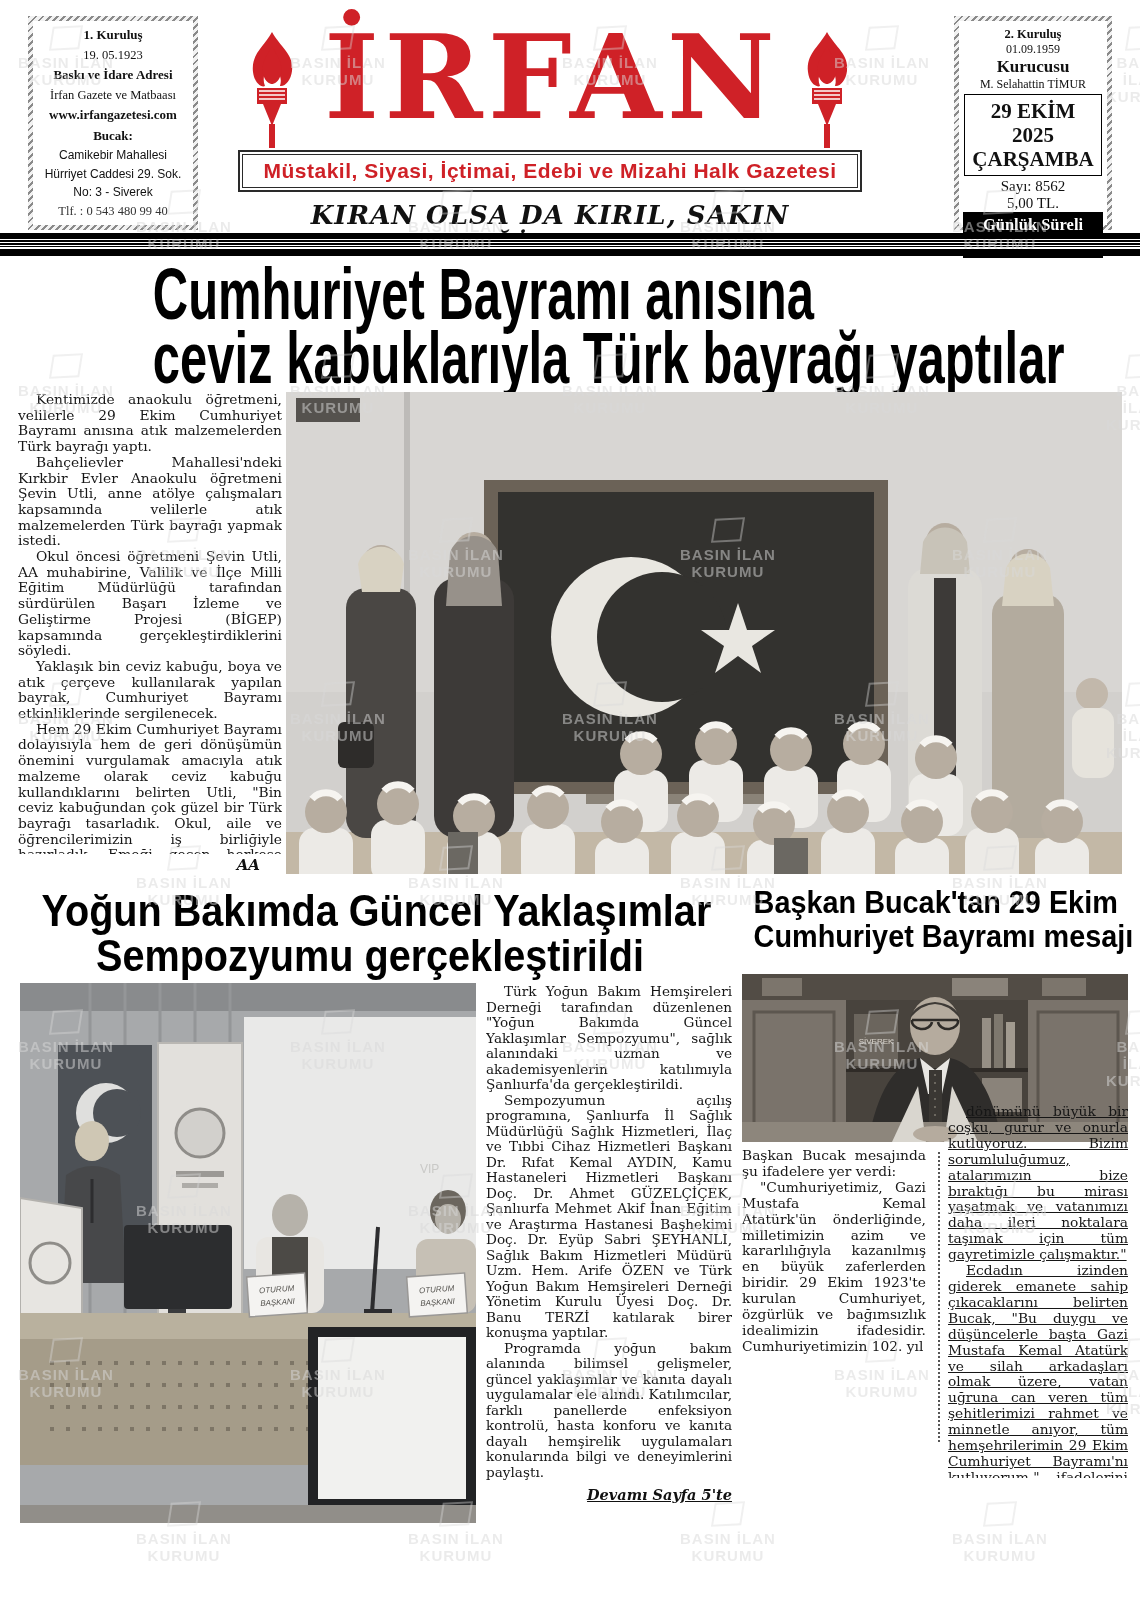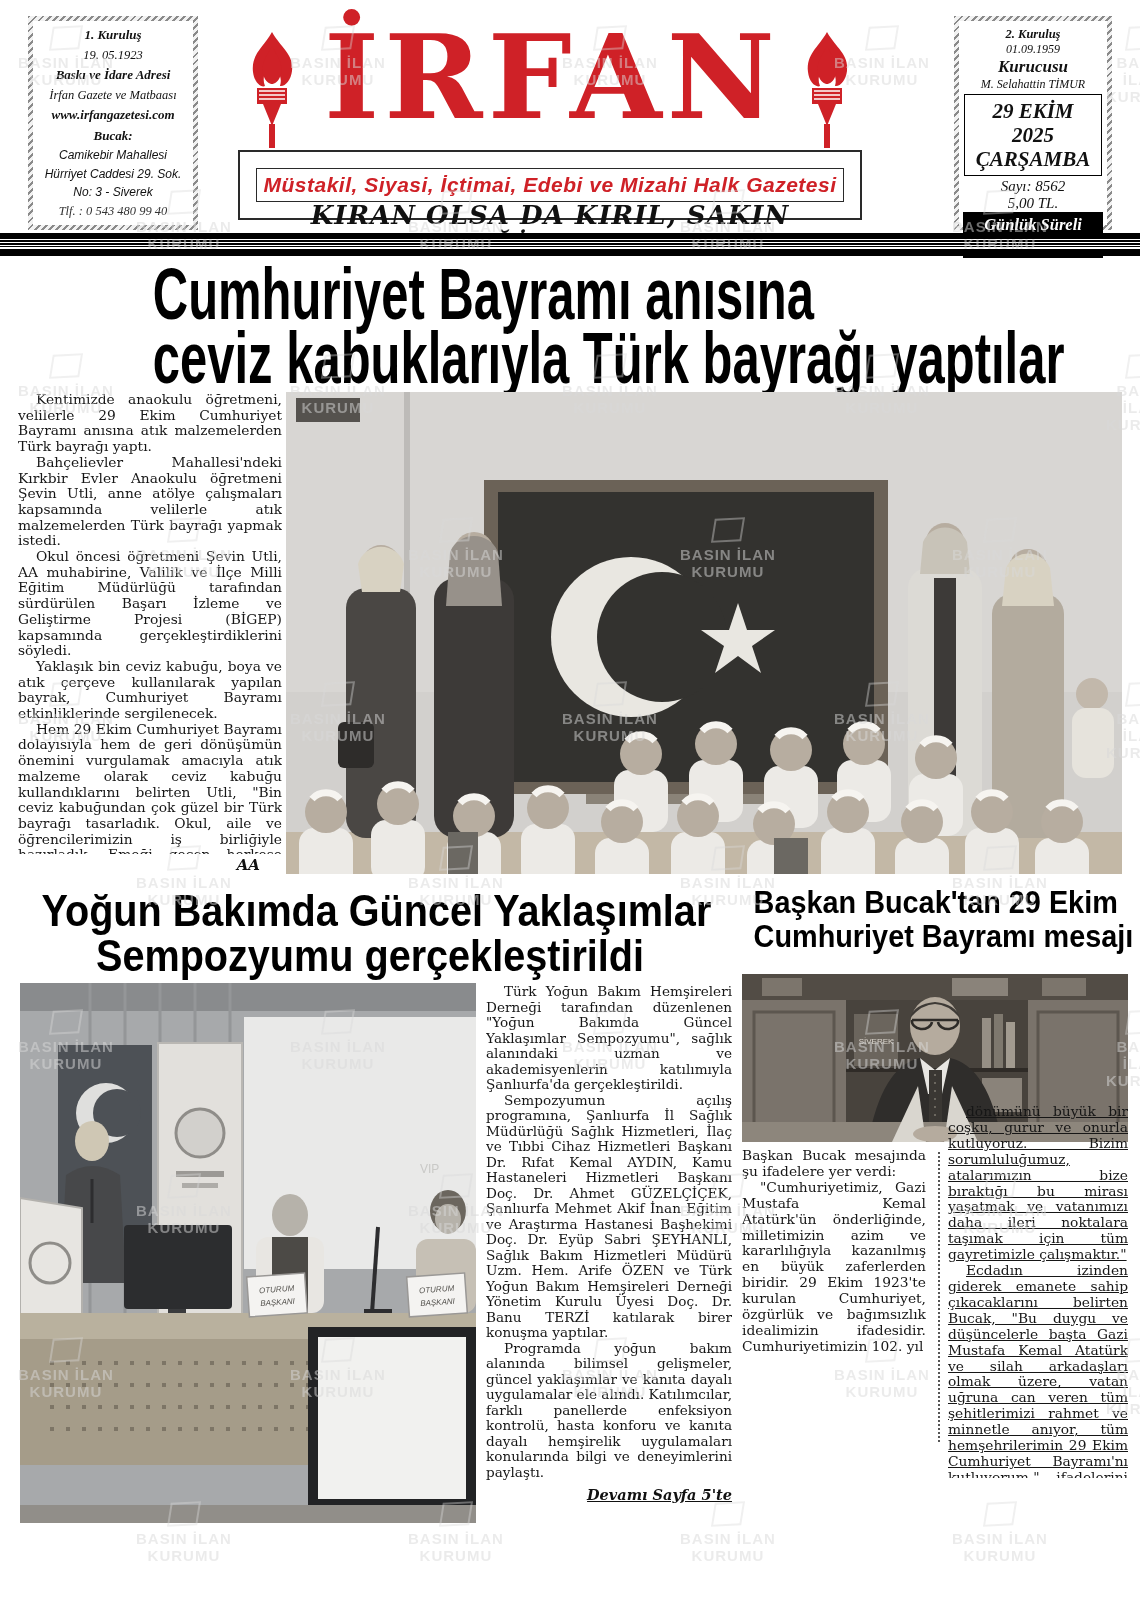--- a/index.html
+++ b/index.html
@@ -9,36 +9,36 @@
 
   
   #watermark-layer{position:absolute;inset:0;z-index:6;pointer-events:none;}
   .wm-item{position:absolute;color:#d9d9d9;opacity:.5;text-align:center;
            font-family:"Liberation Sans",sans-serif;font-weight:bold;font-size:15px;line-height:17px;
            letter-spacing:1px;}
   .wm-cube{display:block;margin:0 auto 4px auto;width:26px;height:20px;border:2px solid currentColor;
            transform:skewX(-12deg) rotate(-3deg);opacity:.8;}
 
   
-  .mast-box{padding:5px;background:repeating-linear-gradient(135deg,#8a8a8a 0 2px,#f2f2f2 2px 5px);font-style:italic;}
+  .mast-box{padding:5px;background:repeating-linear-gradient(135deg,#8a8a8a 0 2px,#f2f2f2 2px 5px);}
   .mast-box-inner{background:#fff;width:100%;height:100%;box-sizing:border-box;
                   display:flex;flex-direction:column;justify-content:space-between;
                   text-align:center;padding:6px 3px;font-family:"Liberation Serif",serif;}
   .mb-bold{font-weight:bold;font-size:13px;font-family:"Liberation Serif",serif;}
   .mb-reg{font-size:12.5px;}
   .mb-sans{font-family:"Liberation Sans",sans-serif;font-size:12px;}
   .date-box{border:1px solid #000;margin:2px 2px;padding:4px 0;font-weight:bold;
             font-size:21px;line-height:24px;font-family:"Liberation Serif",serif;}
   .issue-line{font-size:15px;font-family:"Liberation Serif",serif;}
   .badge-black{background:#000;color:#fff;font-weight:bold;font-size:16.5px;line-height:20px;
                font-family:"Liberation Serif",serif;padding:3px 1px;margin:0 1px;}
   .irfan-title{width:640px;text-align:center;font-family:"DejaVu Serif",serif;font-weight:bold;
                font-size:116px;line-height:118px;letter-spacing:5px;color:#cf2127;
                transform:scaleX(1.02);}
-  .tagline-box{border:2px solid #2a2a2a;padding:16px;font-style:italic;}
+  .tagline-box{border:2px solid #2a2a2a;padding:2px;}
   .tagline-inner{border:1px solid #2a2a2a;text-align:center;color:#cf2127;font-weight:bold;
                  font-size:21px;line-height:32px;letter-spacing:.5px;}
   .motto{text-align:center;font-family:"DejaVu Serif",serif;font-style:italic;font-weight:bold;
          font-size:26px;letter-spacing:1px;color:#111;}
   .mast-divider{border-top:6px solid #000;border-bottom:6px solid #000;height:11px;
     background:repeating-linear-gradient(to bottom,#fff 0 1.4px,#000 1.4px 2.8px);}
 
   
   .hl-line{white-space:nowrap;text-align:center;font-weight:bold;color:#000;}
   .hl-main{font-size:72px;line-height:64px;transform:scaleX(.68);transform-origin:center;}

